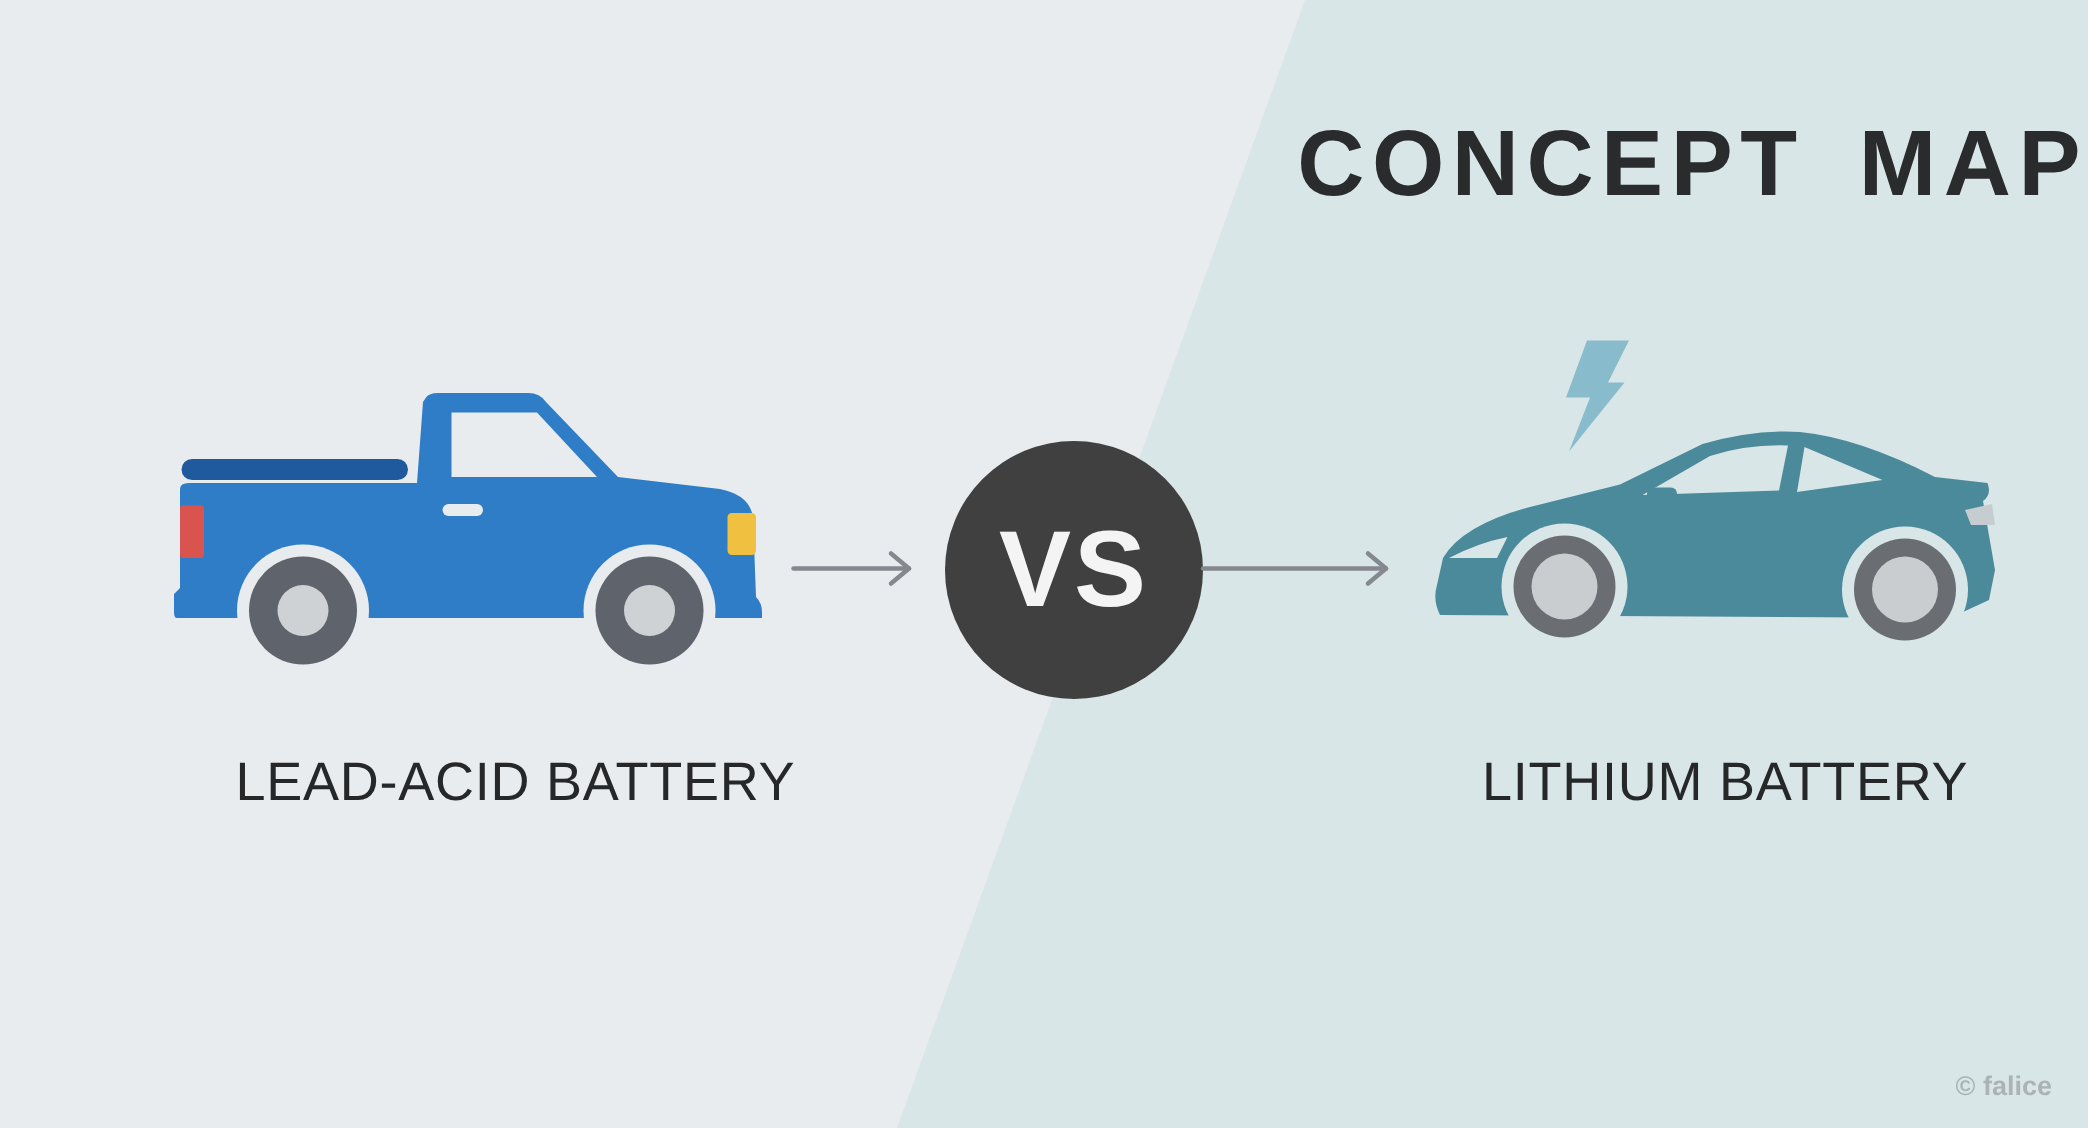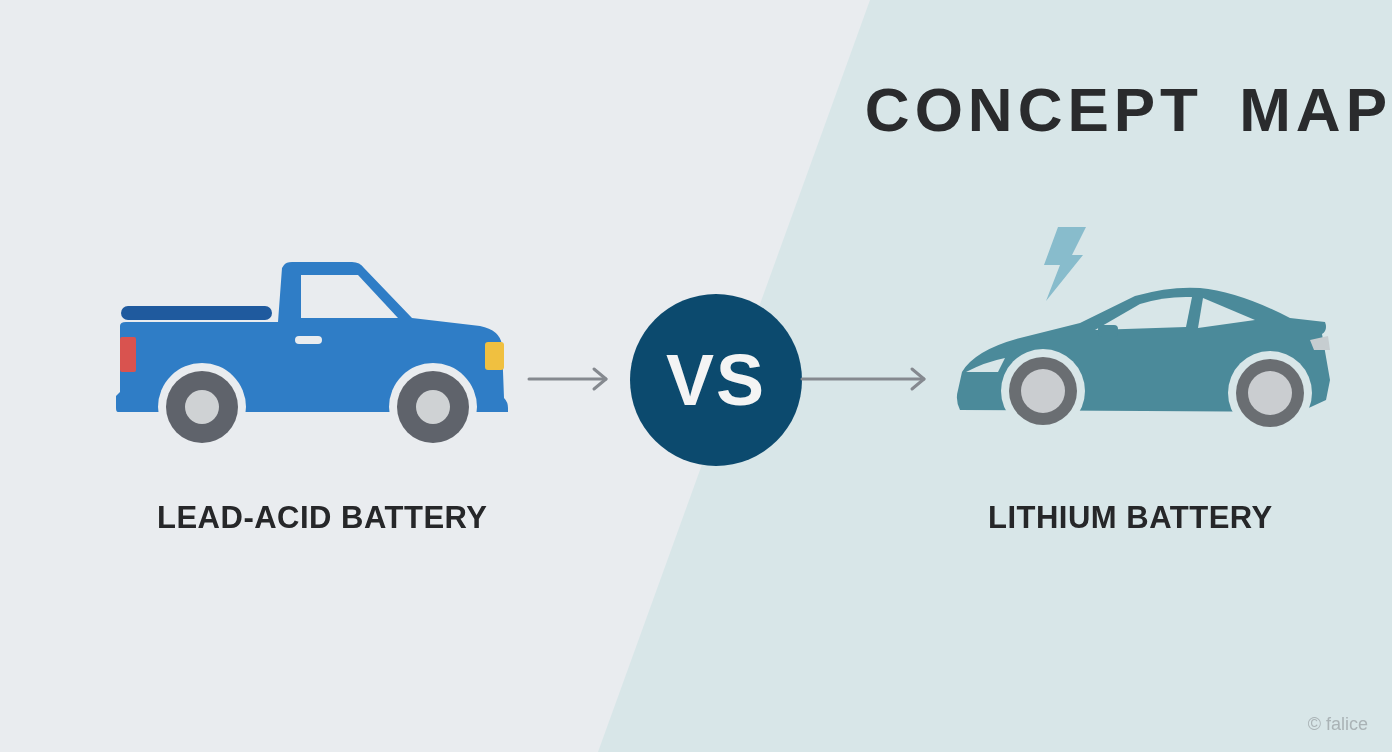--- a/index.html
+++ b/index.html
@@ -12,34 +12,34 @@
     position: absolute; inset: 0;
     background: #d8e6e8;
     clip-path: polygon(870px 0, 1392px 0, 1392px 752px, 598px 752px);
   }
   .title {
     position: absolute; left: 0; right: 0; top: 74px;
     text-align: right; font-weight: bold; font-size: 62px;
     letter-spacing: 5px; color: #2a2b2d; word-spacing: 14px;
   }
   .label {
-    position: absolute; font-weight: bold; font-size: 31px;
+    position: absolute; font-weight: normal; font-size: 36px;
     color: #262729; letter-spacing: 0.5px; white-space: nowrap;
   }
   .label-left { left: 157px; top: 500px; }
   .label-right { left: 988px; top: 500px; }
   .vs {
     position: absolute; left: 630px; top: 294px; width: 172px; height: 172px;
-    border-radius: 50%; background: #0c4a6e;
+    border-radius: 50%; background: #404040;
     display: flex; align-items: center; justify-content: center;
     color: #f4f4f4; font-weight: bold; font-size: 72px; letter-spacing: 2px;
   }
   svg { position: absolute; overflow: visible; }
   .watermark {
-    position: absolute; right: 24px; top: 714px; font-size: 18px; color: #aab3b6;
+    position: absolute; right: 24px; top: 714px; font-size: 18px; color: #aab3b6; font-weight: bold;
   }
 </style>
 </head>
 <body>
 
 <div class="bg-right"></div>
 
 <div class="title">CONCEPT MAP</div>
 
 <svg style="left:110px;top:255px" width="410" height="200" viewBox="110 255 410 200">

